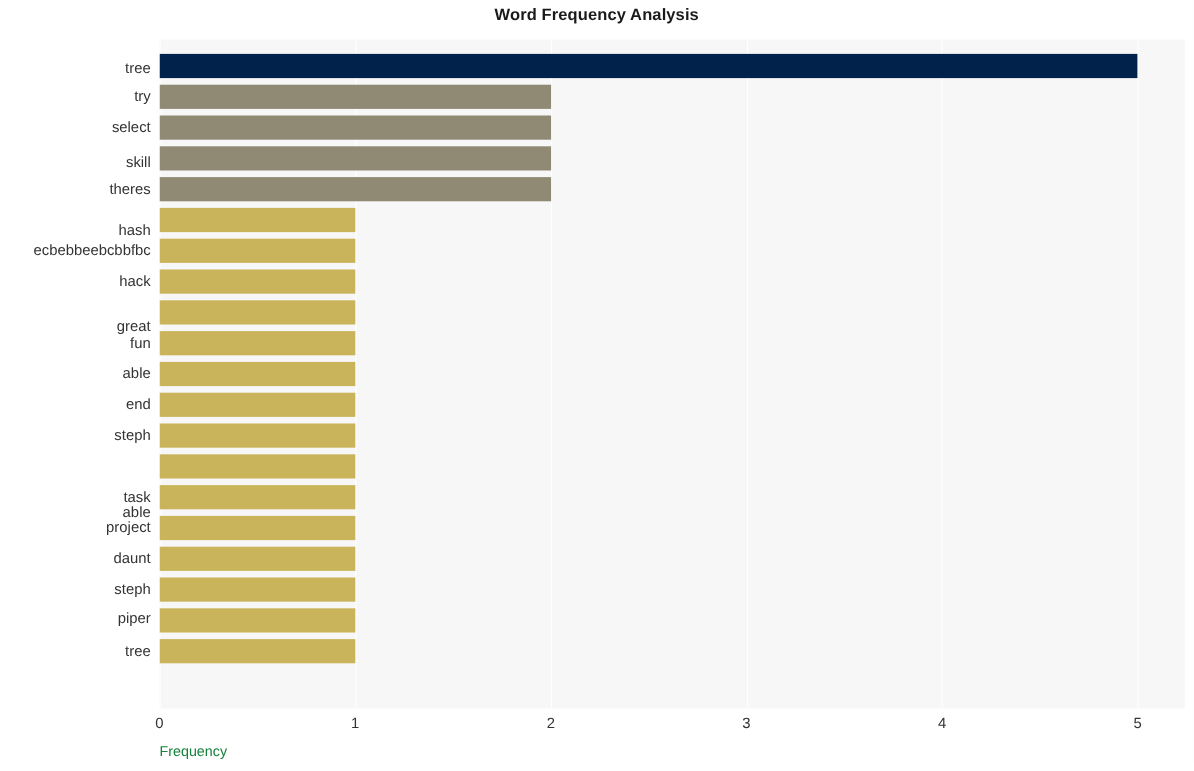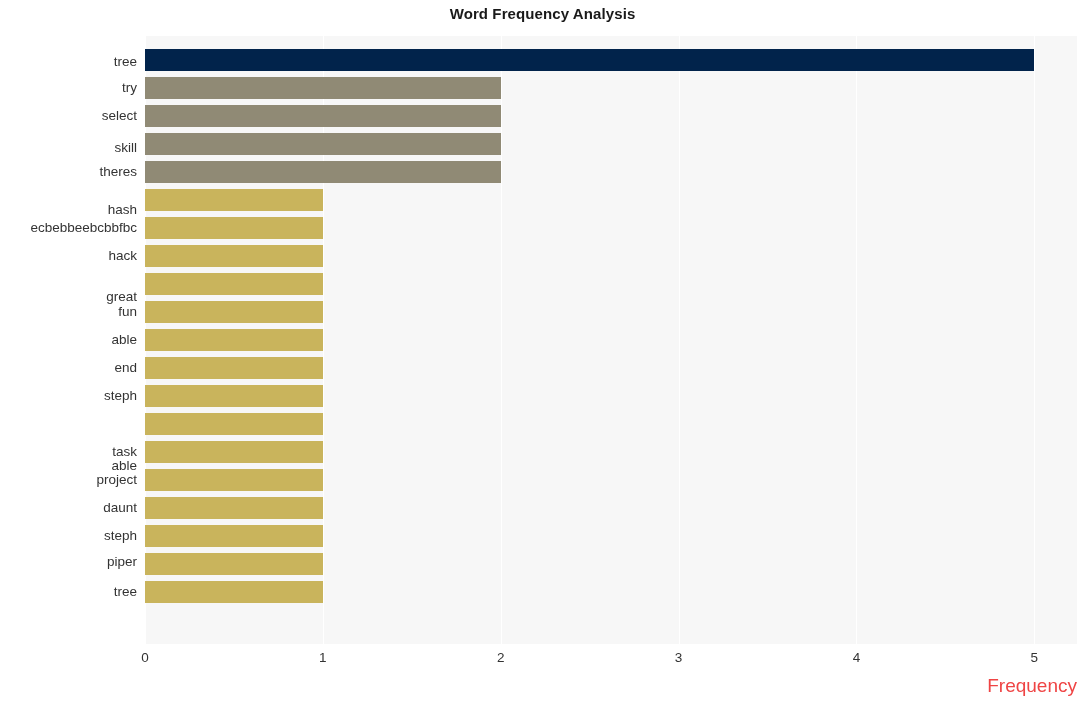--- a/index.html
+++ b/index.html
@@ -104,23 +104,23 @@
     color: #333333;
     transform: translateX(-50%);
     white-space: nowrap;
   }
 
   #x-axis-title {
     position: absolute;
     left: 145px;
     top: 675px;
     width: 932px;
-    text-align: right;
-    font-size: 19px;
-    color: #ef4444;
+    text-align: left;
+    font-size: 13px;
+    color: #15803d;
     white-space: nowrap;
   }
 </style>
 </head>
 <body>
 
 <div id="figure">
 
   <div id="chart-title">Word Frequency Analysis</div>
 

